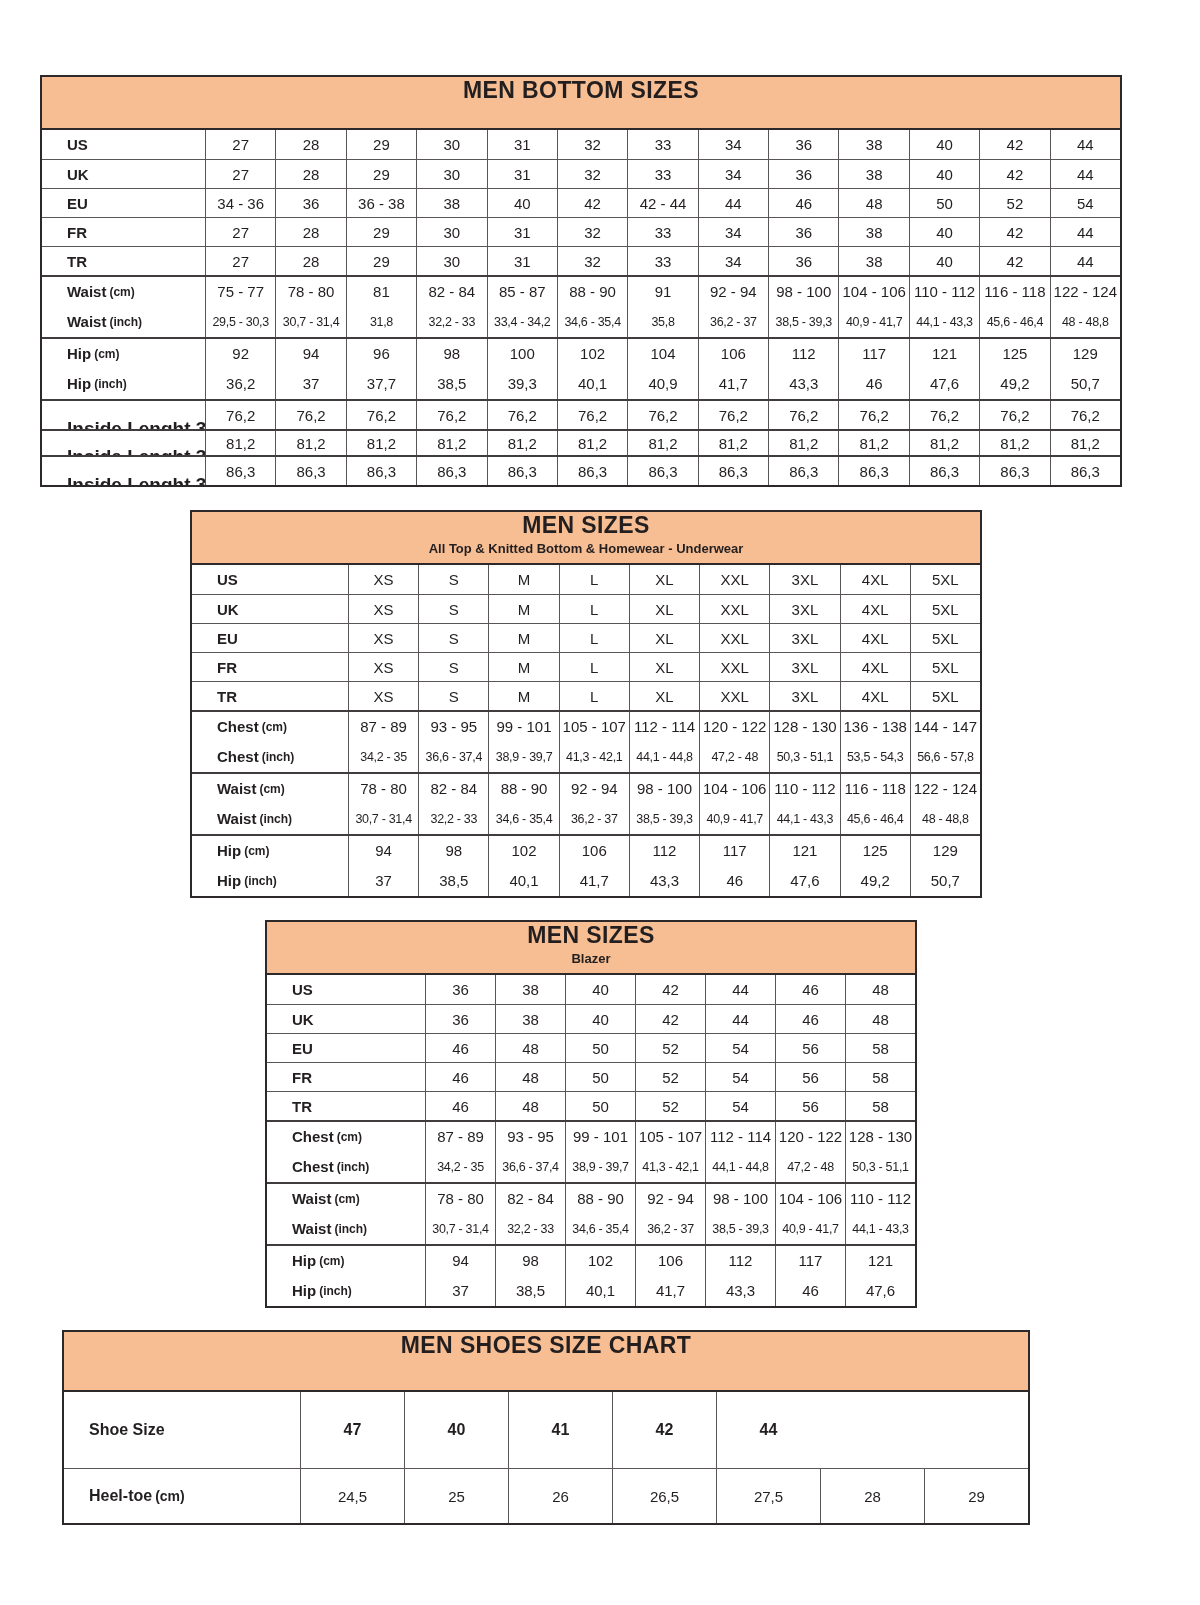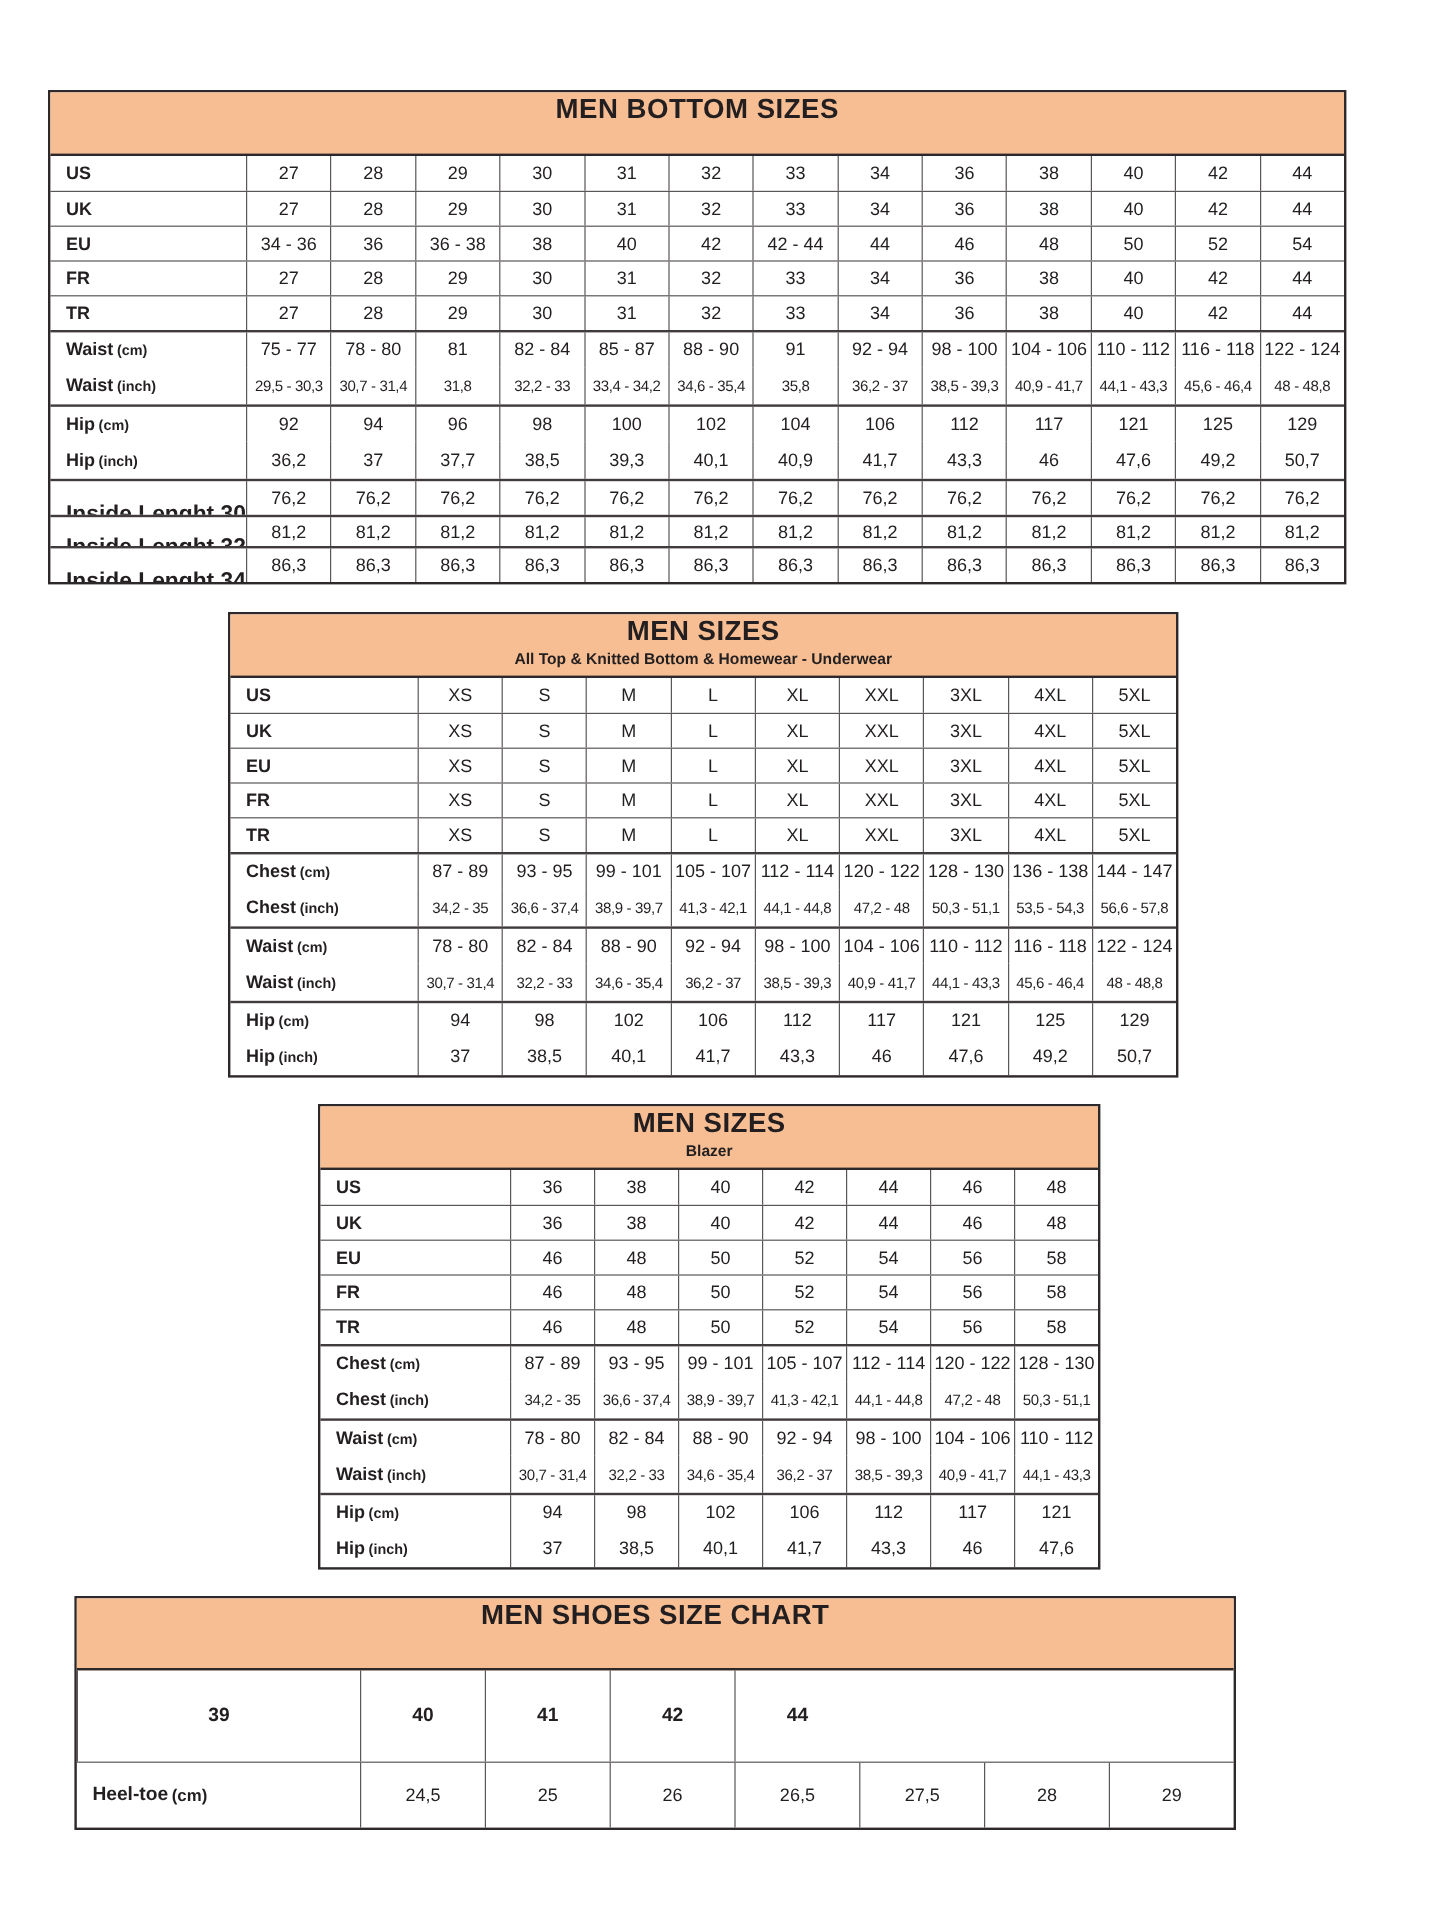--- a/index.html
+++ b/index.html
@@ -41,21 +41,21 @@
     display: flex; align-items: center; justify-content: center;
     font-size: 15px;
     overflow: hidden;
     white-space: nowrap;
   }
   .value-cell { border-left: 1px solid var(--border-mid, #5a5657); }
   .value-cell.small { font-size: 12.5px; letter-spacing: -0.3px; }
   .value-cell.boldval { font-weight: bold; font-size: 16px; }
   .label-cell {
     justify-content: flex-start;
-    padding-left: 13px;
+    padding-left: 25px;
     font-weight: bold;
   }
   .label-cell.small-label .label-main { font-size: 19px; margin-top: 28px; }
   .label-unit { font-size: 12px; font-weight: 600; margin-left: 3px; }
   .big-label .label-main { font-size: 16px; }
   .big-label .label-unit { font-size: 14px; }
 </style>
 </head>
 <body>
 
@@ -593,21 +593,24 @@
         <div class="cell value-cell">43,3</div>
         <div class="cell value-cell">46</div>
         <div class="cell value-cell">47,6</div>
       </div>
     </div>
     <div class="size-table" style="left: 62px; top: 1330px; width: 968px;">
       <div class="tbl-header" style="height: 60px;">
         <div class="tbl-title">MEN SHOES SIZE CHART</div>
       </div>
       <div class="tbl-row sep-none" style="grid-template-columns: 236px repeat(7, 1fr); height: 76px;">
-        <div class="cell value-cell boldval">39</div>
+        <div class="cell label-cell big-label">
+          <span class="label-main">Shoe Size</span>
+        </div>
+        <div class="cell value-cell boldval">47</div>
         <div class="cell value-cell boldval">40</div>
         <div class="cell value-cell boldval">41</div>
         <div class="cell value-cell boldval">42</div>
         <div class="cell value-cell boldval">44</div>
       </div>
       <div class="tbl-row sep-thin" style="grid-template-columns: 236px repeat(7, 1fr); height: 55px;">
         <div class="cell label-cell big-label">
           <span class="label-main">Heel-toe</span>
           <span class="label-unit">(cm)</span>
         </div>

